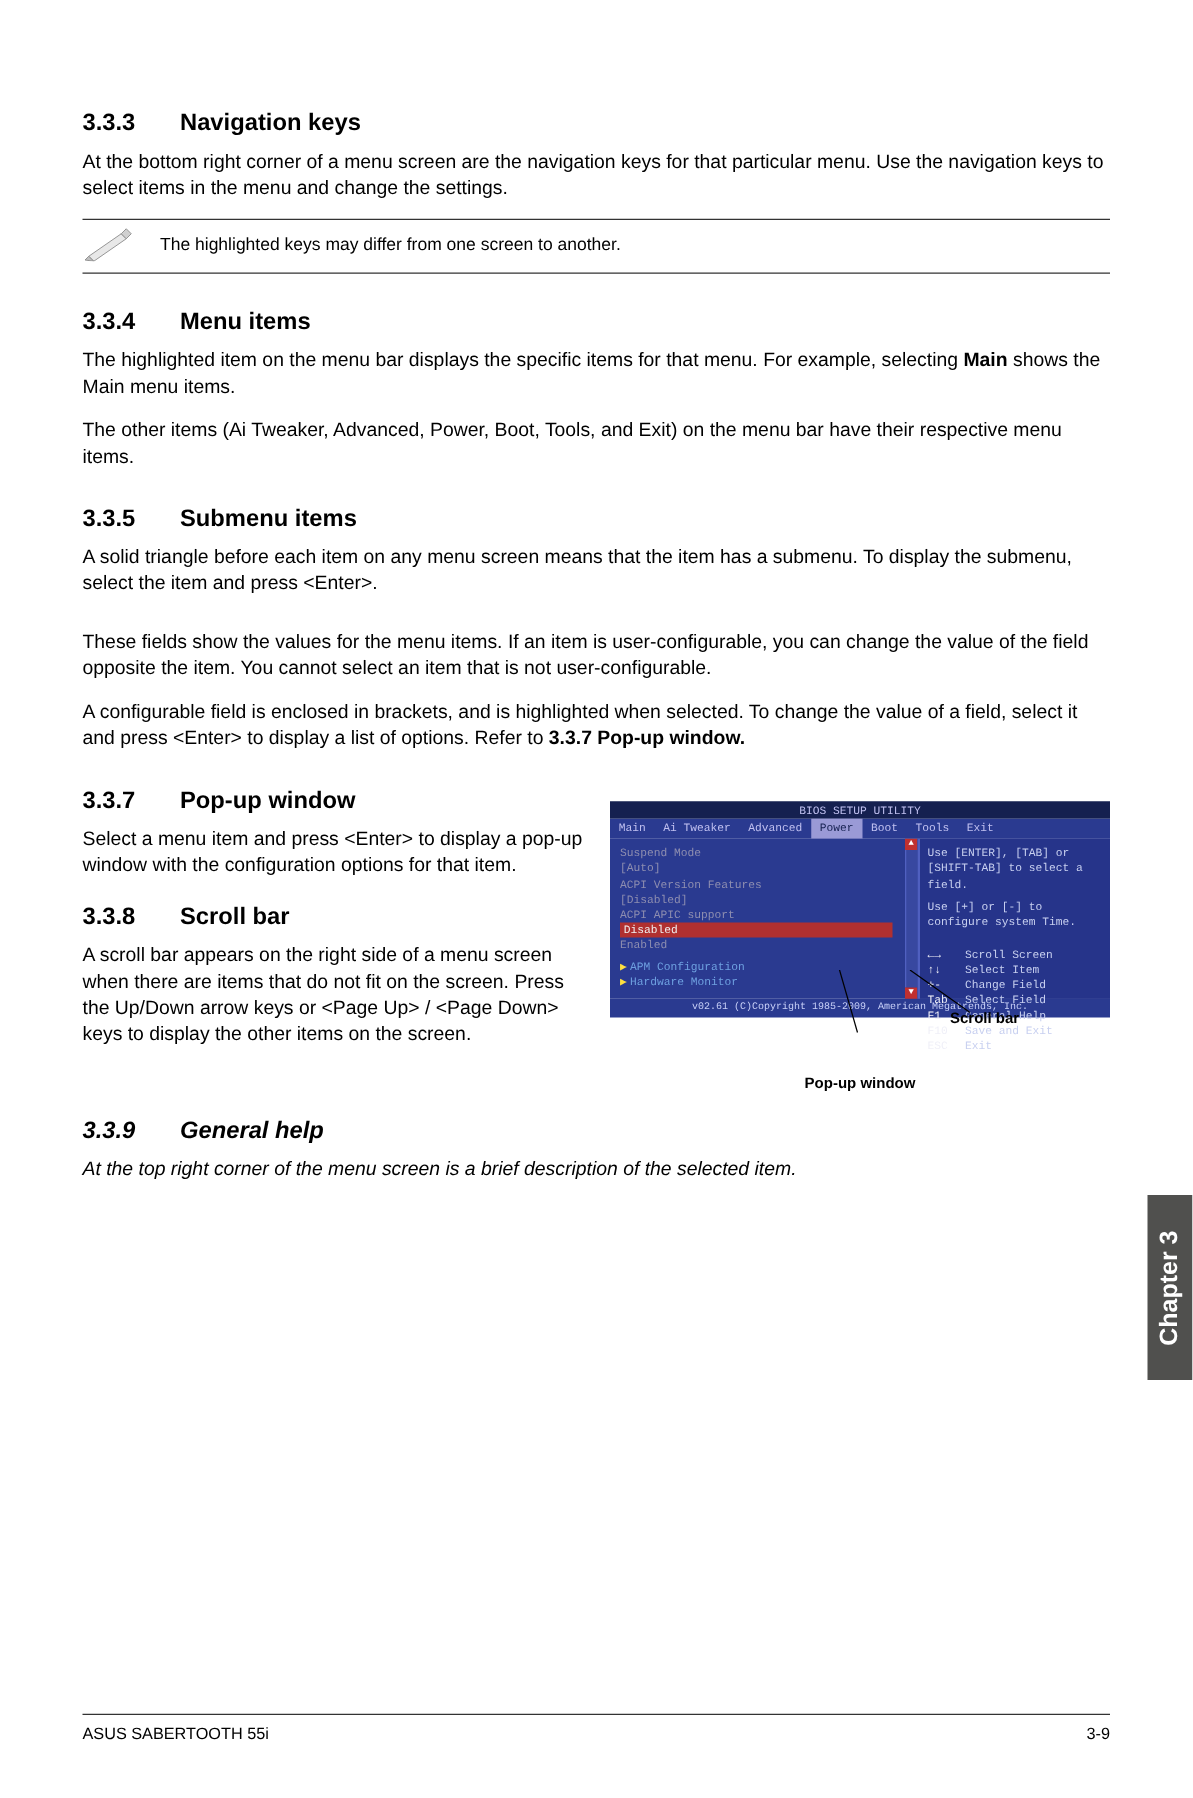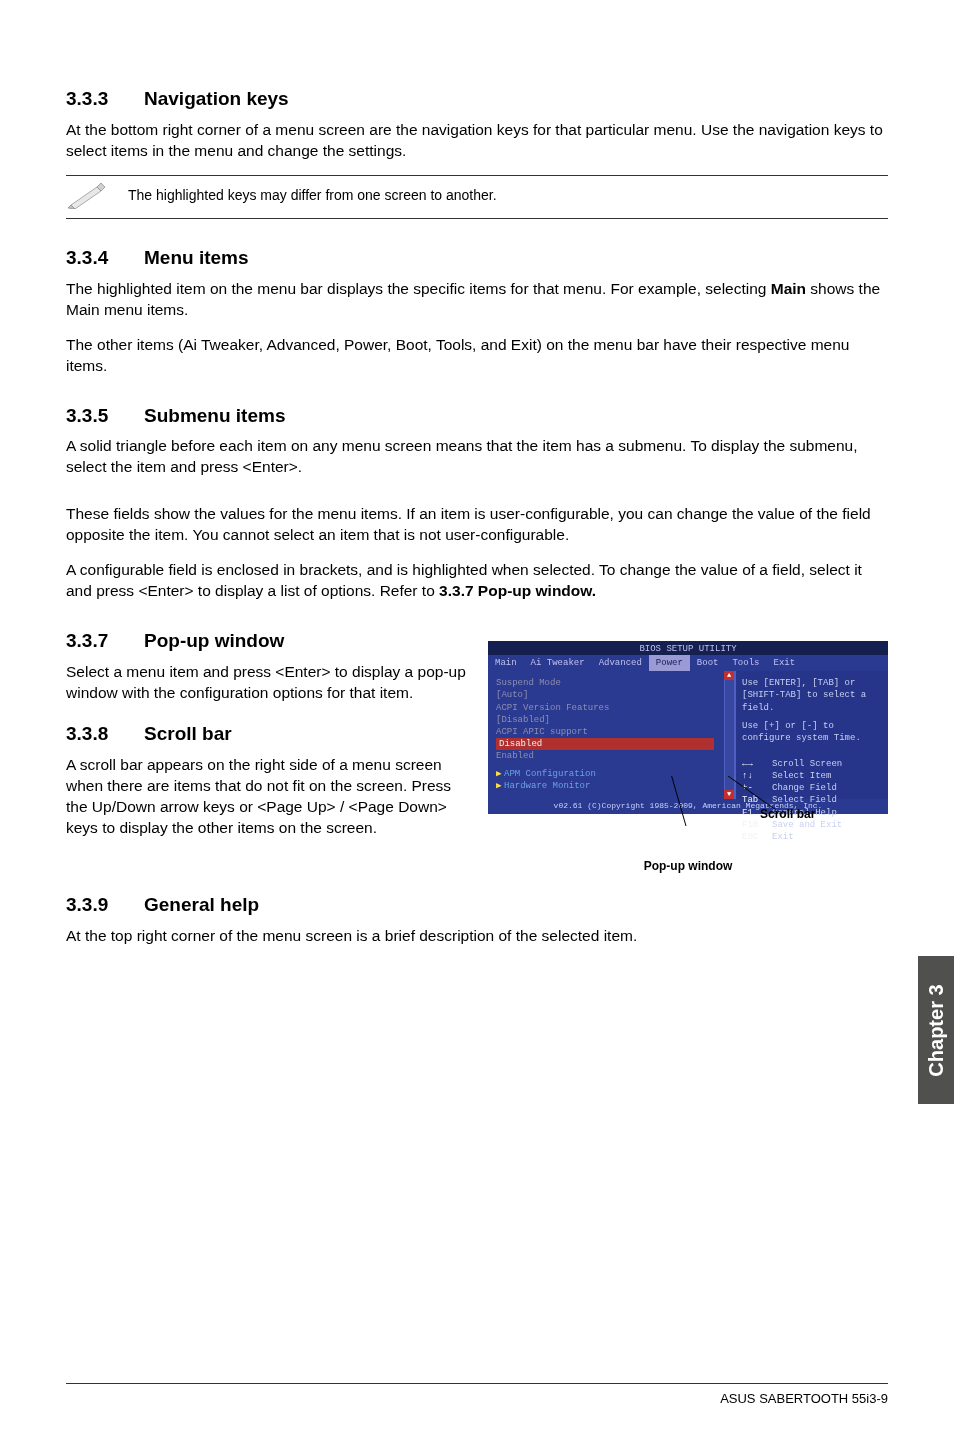--- a/index.html
+++ b/index.html
@@ -44,27 +44,27 @@
   }
   .side-tab-text {
     transform: rotate(-90deg);
     color:#fff;
     font-weight:bold;
     font-size:20px;
     white-space:nowrap;
   }
   .footer {
     position:absolute;
-    bottom:30px;
+    bottom:42px;
     left:66px;
     right:66px;
     border-top:1px solid #333;
     padding-top:6px;
     display:flex;
-    justify-content:flex-end;
+    justify-content:space-between;
     font-size:13px;
   }
   
   .bios {
     width:400px;
     font-family: "Courier New", monospace;
     font-size:9px;
     color:#d0d0d0;
     margin-top:13px;
   }
@@ -212,21 +212,21 @@
 
       <svg width="400" height="60" style="position:absolute; left:0; top:148px; pointer-events:none;">
         <line x1="240" y1="0" x2="288" y2="34" stroke="#000" stroke-width="1"></line>
         <line x1="152" y1="-110" x2="198" y2="50" stroke="#000" stroke-width="1"></line>
       </svg>
       <div class="scroll-label" style="left:272px; top:178px;">Scroll bar</div>
       <div class="bios-caption" style="margin-top:44px;">Pop-up window</div>
     </div>
   </div>
 
-  <div class="block" style="margin-top:18px;">
+  <div class="block" style="margin-top:18px;font-style:italic;">
     <h2 class="sec">
       <span class="secnum">3.3.9</span><span>General help</span>
     </h2>
     <p class="body">At the top right corner of the menu screen is a brief description of the selected item.</p>
   </div>
 
 </div>
 
 <div class="side-tab">
   <div class="side-tab-text">Chapter 3</div>

